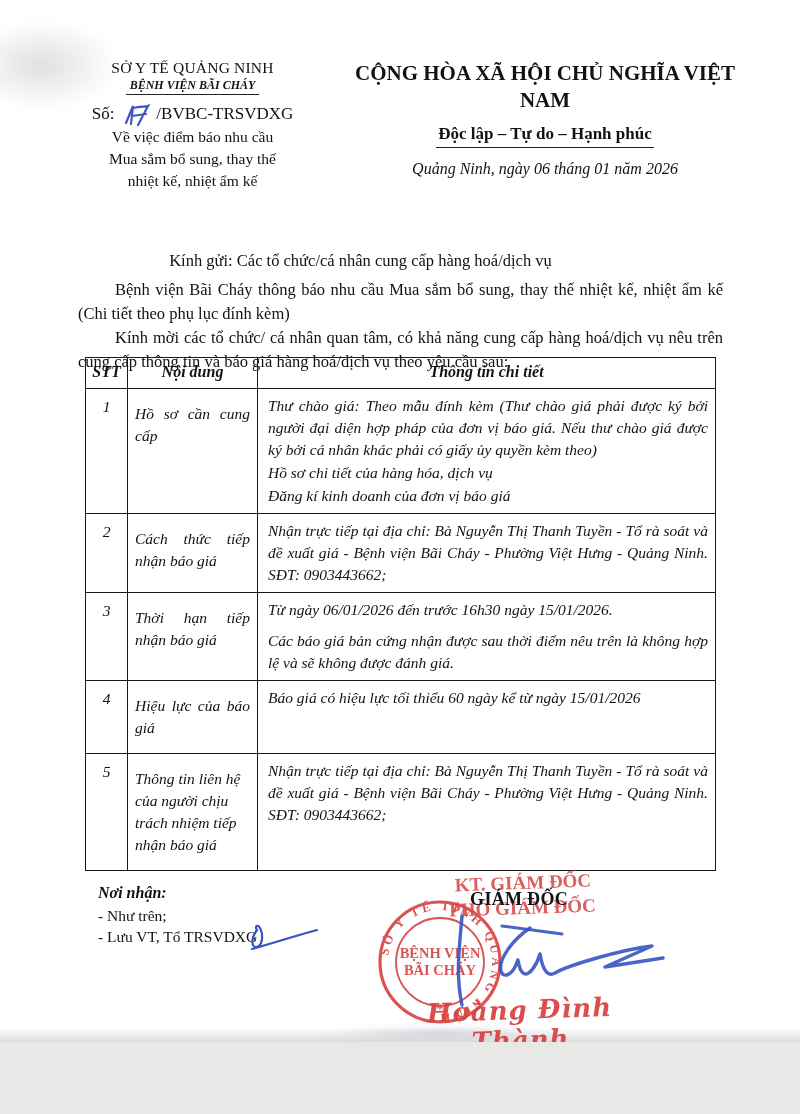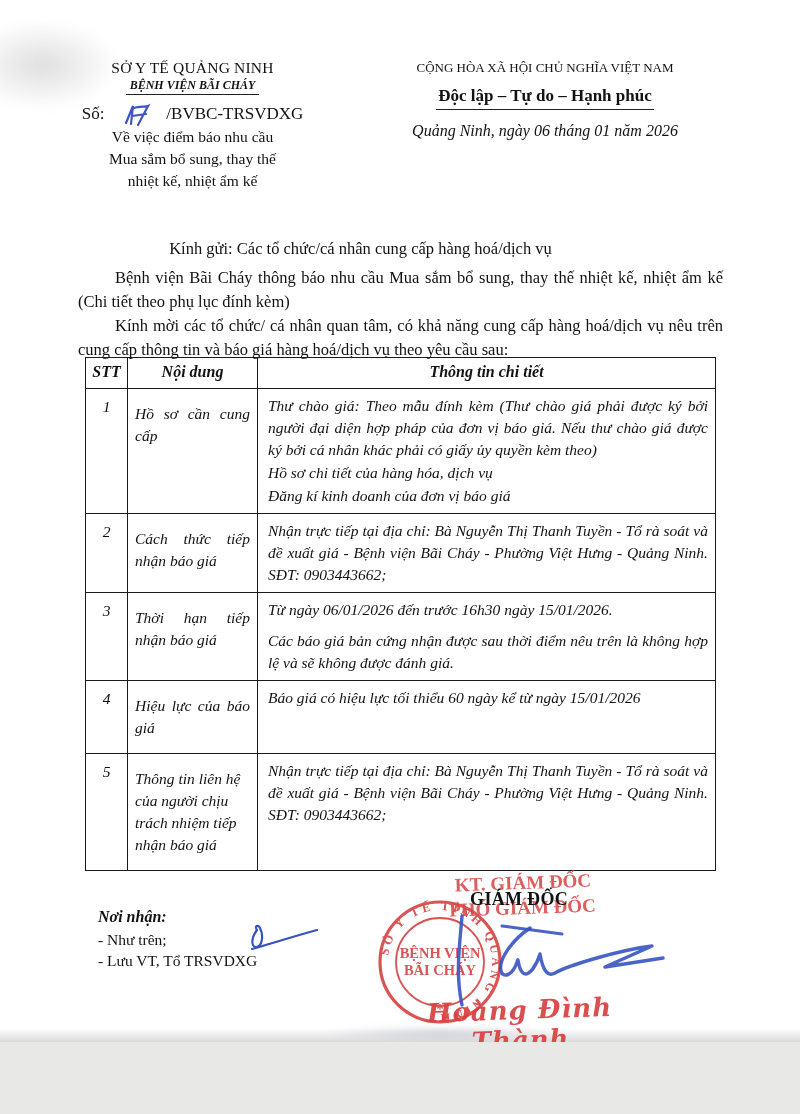--- a/index.html
+++ b/index.html
@@ -16,50 +16,50 @@
   .shadow-bottom { position:absolute; left:0; bottom:0; width:100%; height:14px;
     background:linear-gradient(to bottom, rgba(0,0,0,0), rgba(90,90,100,.22)); }
   .smudge-bottom { position:absolute; left:320px; bottom:2px; width:240px; height:14px;
     background:radial-gradient(ellipse, rgba(90,95,130,.25), transparent 70%); filter:blur(3px); }
 
   
   .hdr-left { position:absolute; left:70px; top:58px; width:245px; text-align:center; line-height:1.28; }
   .hdr-left .dept { font-size:15.5px; letter-spacing:.2px; }
   .hdr-left .org  { font-size:12px; font-weight:bold;font-style:italic; }
   .u-org { display:inline-block; border-bottom:1.6px solid #222; padding:0 4px 1px; }
-  .so-line { font-size:17px; margin-top:4px; display:flex; justify-content:center; align-items:flex-end; gap:15px; }
+  .so-line { font-size:17px; margin-top:4px; display:flex; justify-content:center; align-items:flex-end; gap:5px; }
   .so-line svg { position:relative; top:3px; }
   .subject { font-size:15.5px; margin-top:2px; }
 
   .hdr-right { position:absolute; left:345px; top:60px; width:400px; text-align:center; line-height:1.3; }
-  .hdr-right .nat1 { font-size:13px; font-weight:normal; }
+  .hdr-right .nat1 { font-size:21px; font-weight:bold; }
   .hdr-right .nat2 { font-size:17px; font-weight:bold; margin-top:8px; }
   .u-nat { display:inline-block; border-bottom:1.7px solid #222; padding:0 2px 2px; }
   .dateline { font-size:16px; font-style:italic; margin-top:11px; }
 
   
-  .bodytext { position:absolute; left:78px; top:237px; width:645px; font-size:16.5px; line-height:1.45; }
+  .bodytext { position:absolute; left:78px; top:249px; width:645px; font-size:16.5px; line-height:1.45; }
   .salute { text-align:center; padding-right:80px; margin-bottom:5px; }
   .para { text-align:justify; text-indent:37px; }
 
   
   table.main { position:absolute; left:85px; top:357px; width:631px; border-collapse:collapse;
     font-size:15.5px; line-height:1.42; table-layout:fixed; }
   table.main th, table.main td { border:1.6px solid #1a1a1a; vertical-align:top;font-style:italic; }
   table.main th { font-weight:bold; text-align:center; padding:3px 2px 4px; font-size:16px; }
   td.c-stt { width:42px; text-align:center; padding-top:7px; }
   td.c-topic { width:130px; padding:14px 7px; text-align:justify; }
   td.c-detail { padding:5px 6px 5px 9px; text-align:justify; }
   .detail-line { margin:1px; }
   .detail-gap { margin-top:9px; }
 
   
   .closing { position:absolute; left:78px; top:835px; width:645px; font-size:16.5px; text-indent:37px; }
   .recipients { position:absolute; left:98px; top:882px; font-size:15.5px; line-height:1.32; }
-  .recipients .rtitle { font-weight:bold; font-style:italic; font-size:16px; margin-bottom:3px;margin-top:24px; }
+  .recipients .rtitle { font-weight:bold; font-style:italic; font-size:16px; margin-bottom:3px; }
 
   .sig-printed { position:absolute; left:458px; top:889px; width:110px; text-align:right;
     font-size:18px; font-weight:bold; letter-spacing:.3px; z-index:5; }
   .stamp-line1 { position:absolute; left:448px; top:872px; width:150px; text-align:center;
     font-size:19px; font-weight:bold; color:#d84848; opacity:.88; transform:rotate(-2deg); z-index:4; }
   .stamp-line2 { position:absolute; left:440px; top:897px; width:165px; text-align:center;
     font-size:19px; font-weight:bold; color:#d84848; opacity:.88; transform:rotate(-2deg); z-index:4; }
   .seal { position:absolute; left:376px; top:898px; z-index:3; opacity:.93; }
   .sig-ink { position:absolute; left:442px; top:898px; z-index:6; }
   .initials-ink { position:absolute; left:243px; top:918px; z-index:6; }

